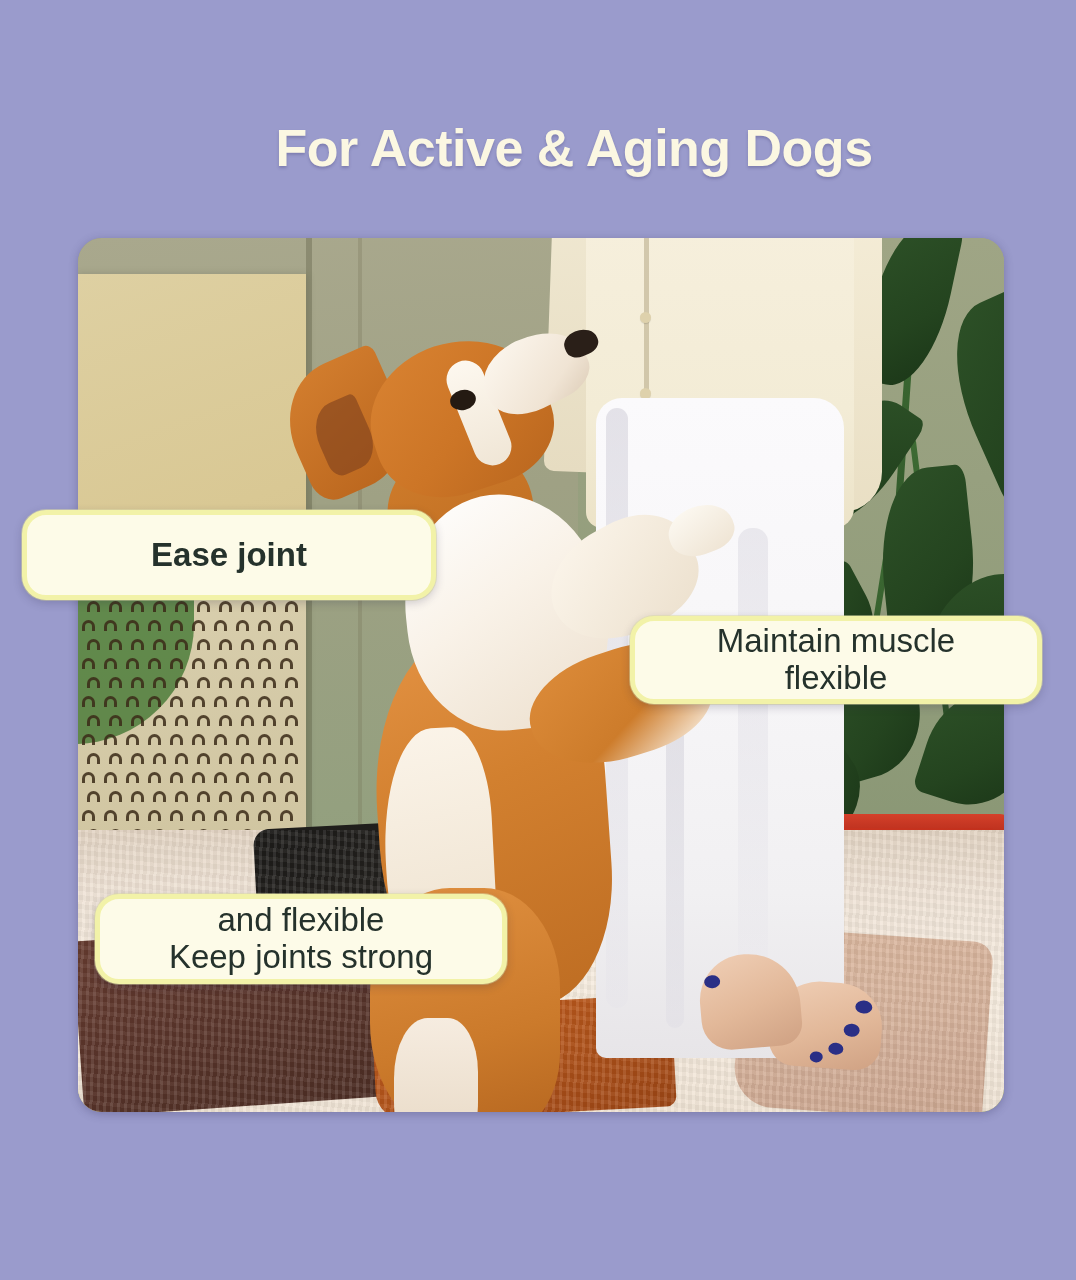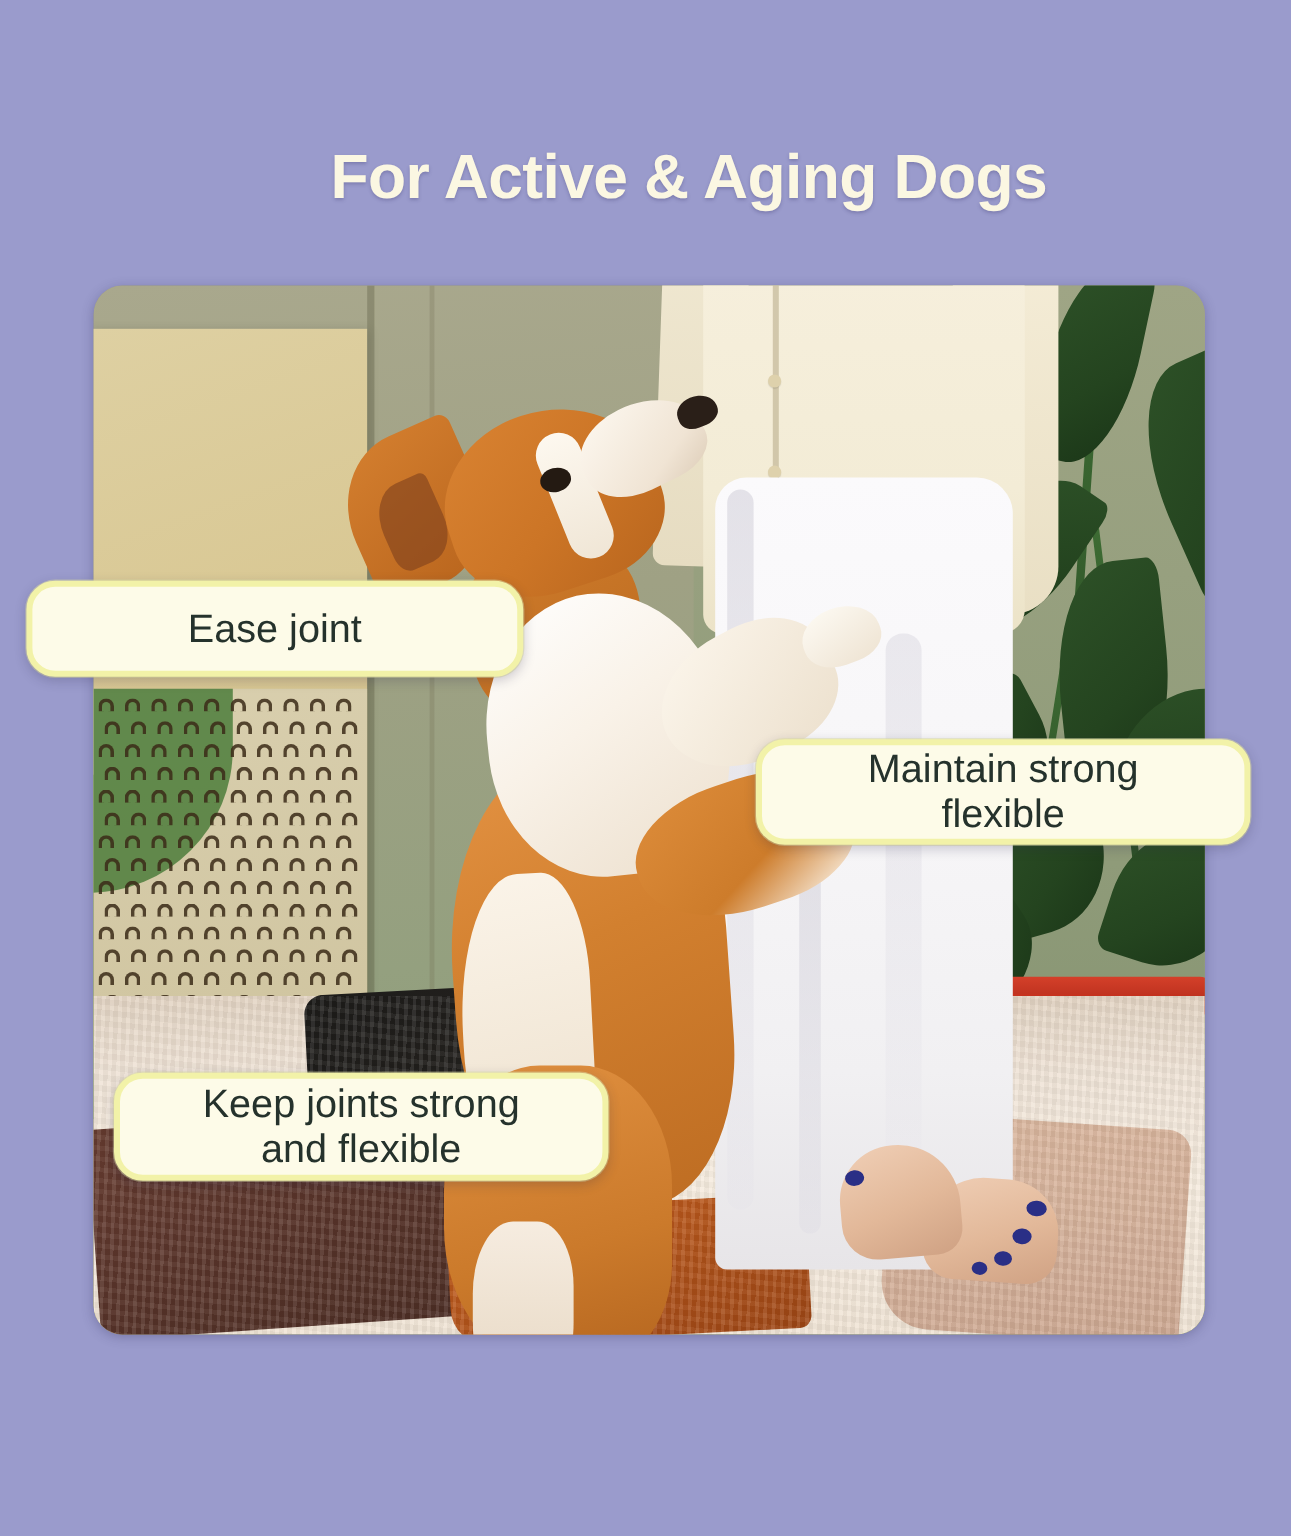--- a/index.html
+++ b/index.html
@@ -368,21 +368,21 @@
     align-items:center;
     justify-content:center;
     text-align:center;
     color:#25322c;
     font-size:33px;
     line-height:1.12;
     font-weight:400;
     padding:6px 16px;
     z-index:20;
   }
-  .pill-1 { left:22px;  top:484px; width:414px; height:80px; }
+  .pill-1 { left:22px;  top:510px; width:414px; height:90px;font-weight:bold; }
   .pill-2 { left:630px; top:616px; width:412px; height:88px; }
   .pill-3 { left:95px;  top:894px; width:412px; height:90px; }
 
   .pill span { display:block; }
 </style>
 </head>
 <body>
 
 <div class="headline">For Active &amp; Aging Dogs</div>
 
@@ -772,23 +772,23 @@
 </div>
 
 <div class="pill pill-1">
   <div>
     <span>Ease joint</span>
   </div>
 </div>
 
 <div class="pill pill-2">
   <div>
-    <span>Maintain strong</span>
+    <span>Maintain muscle</span>
     <span>flexible</span>
   </div>
 </div>
 
 <div class="pill pill-3">
   <div>
+    <span>and flexible</span>
     <span>Keep joints strong</span>
-    <span>and flexible</span>
   </div>
 </div>
 
 </body></html>

